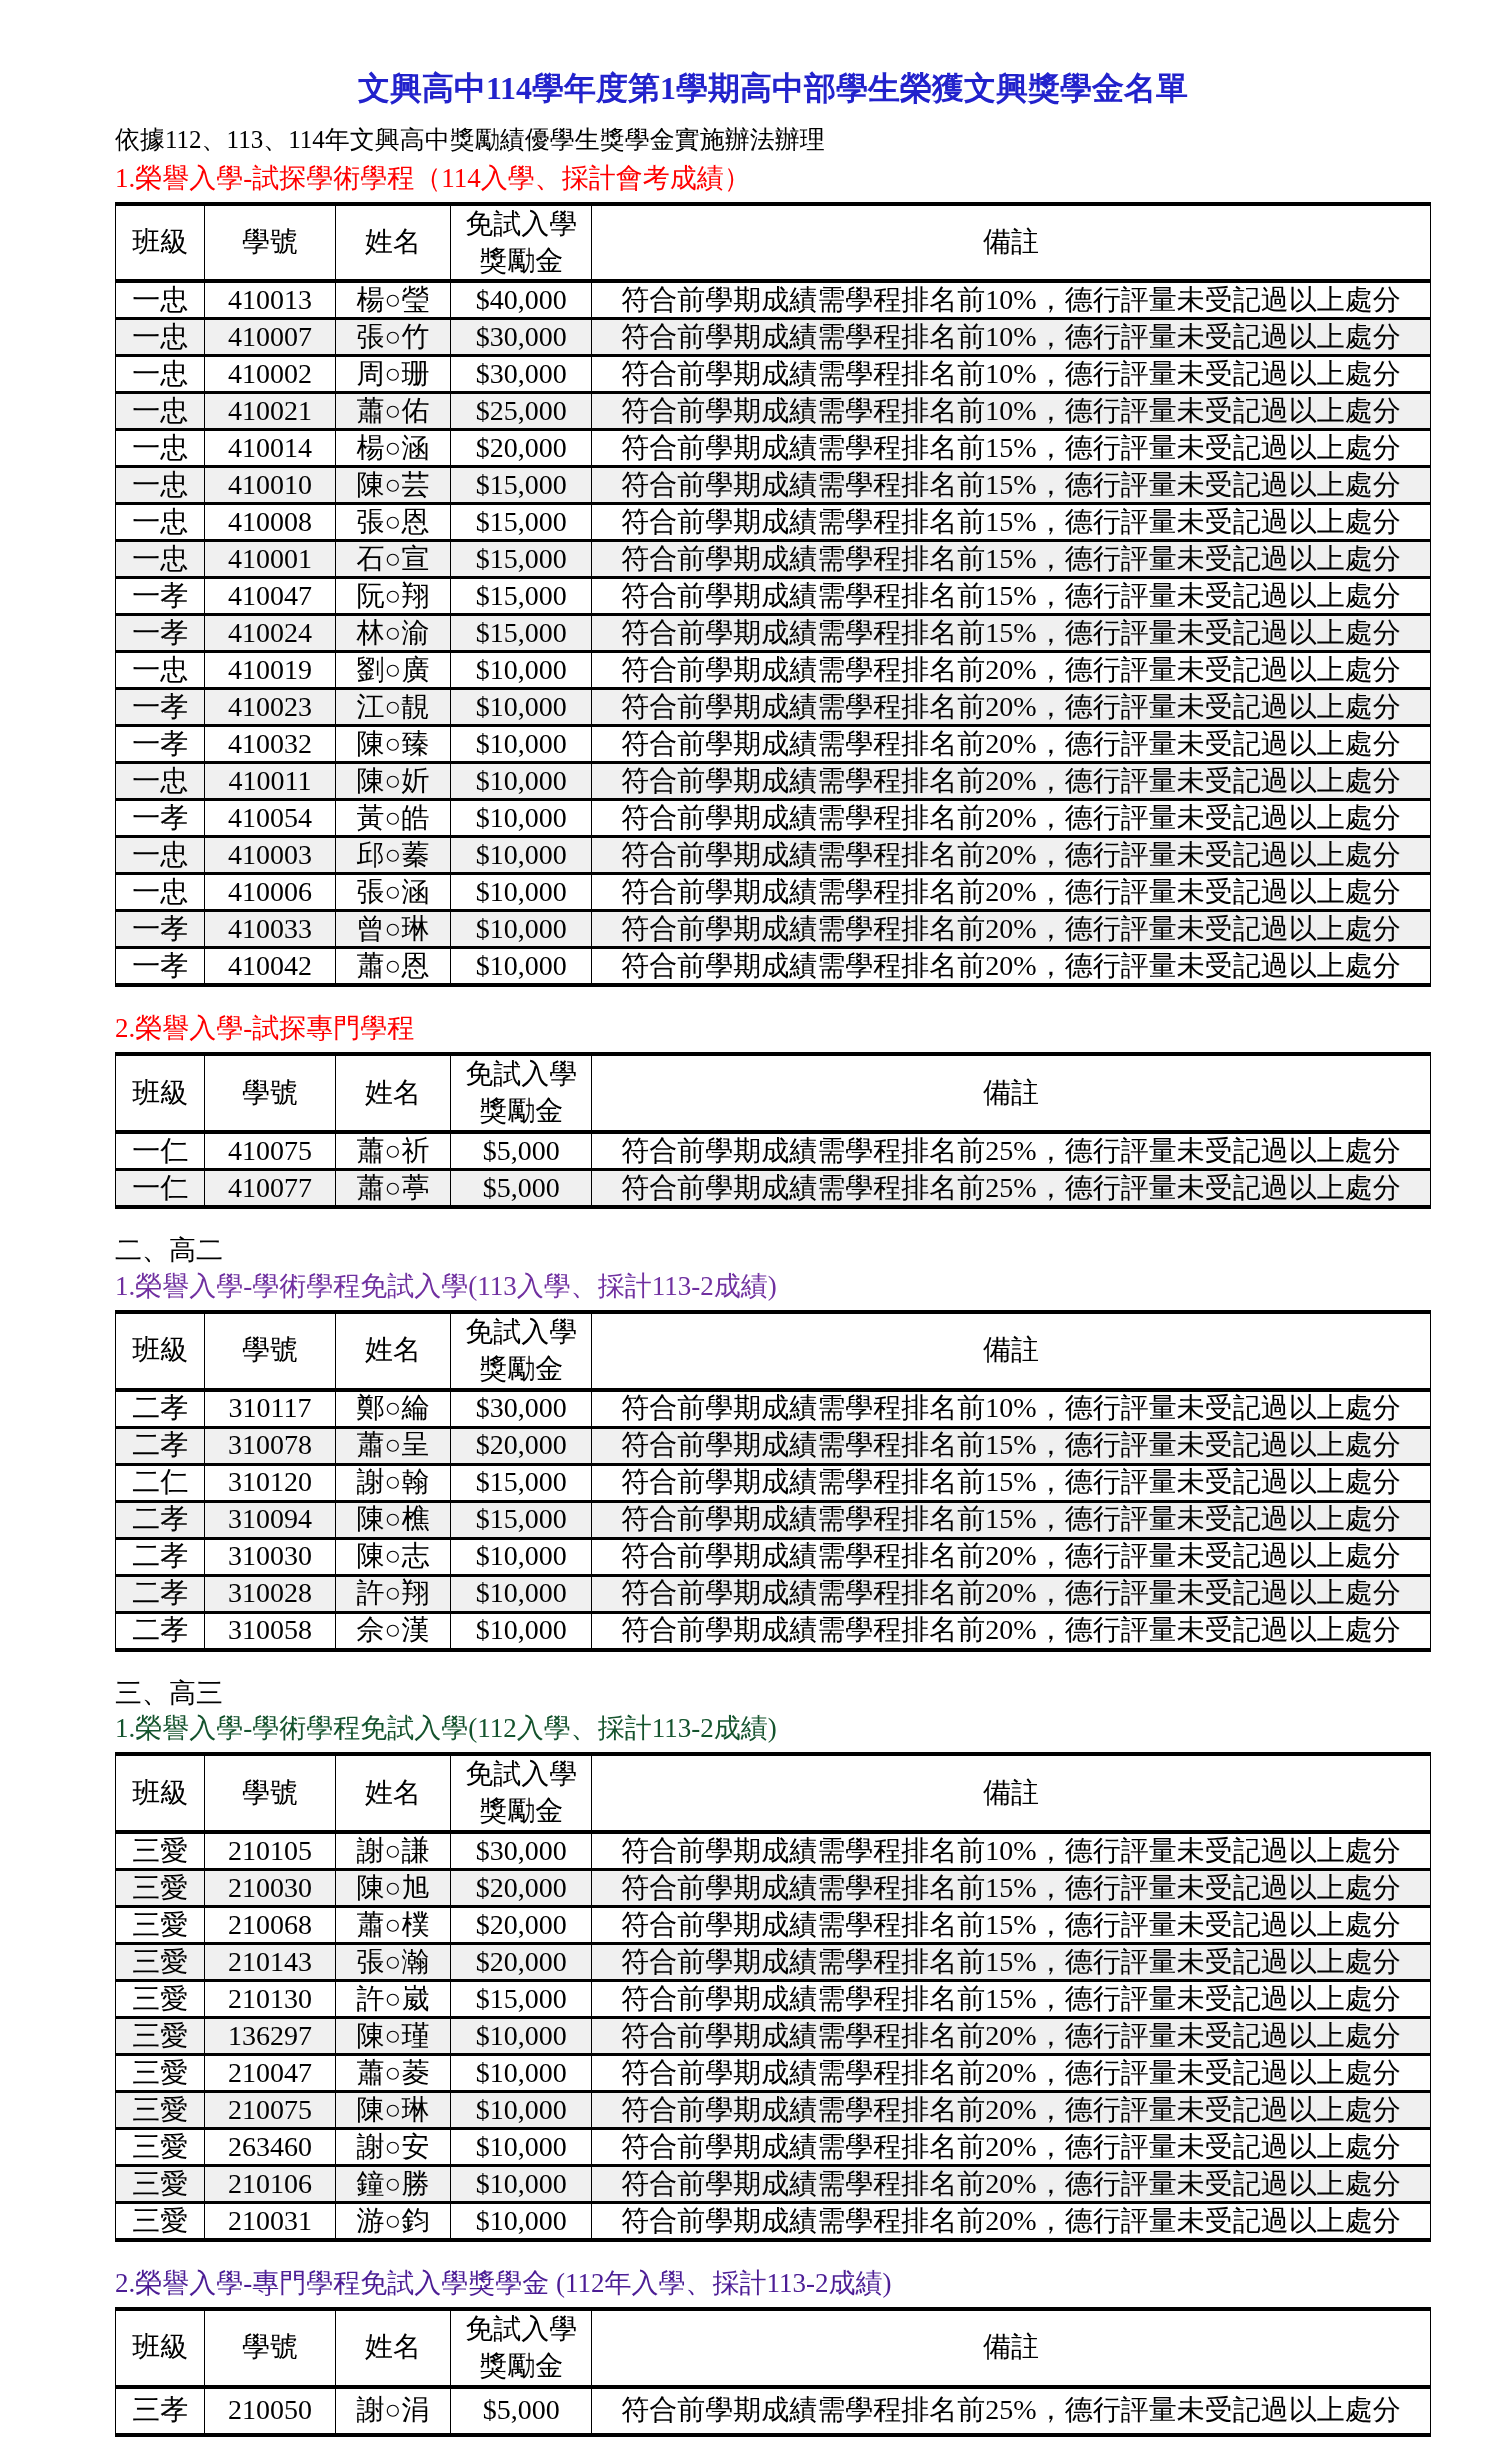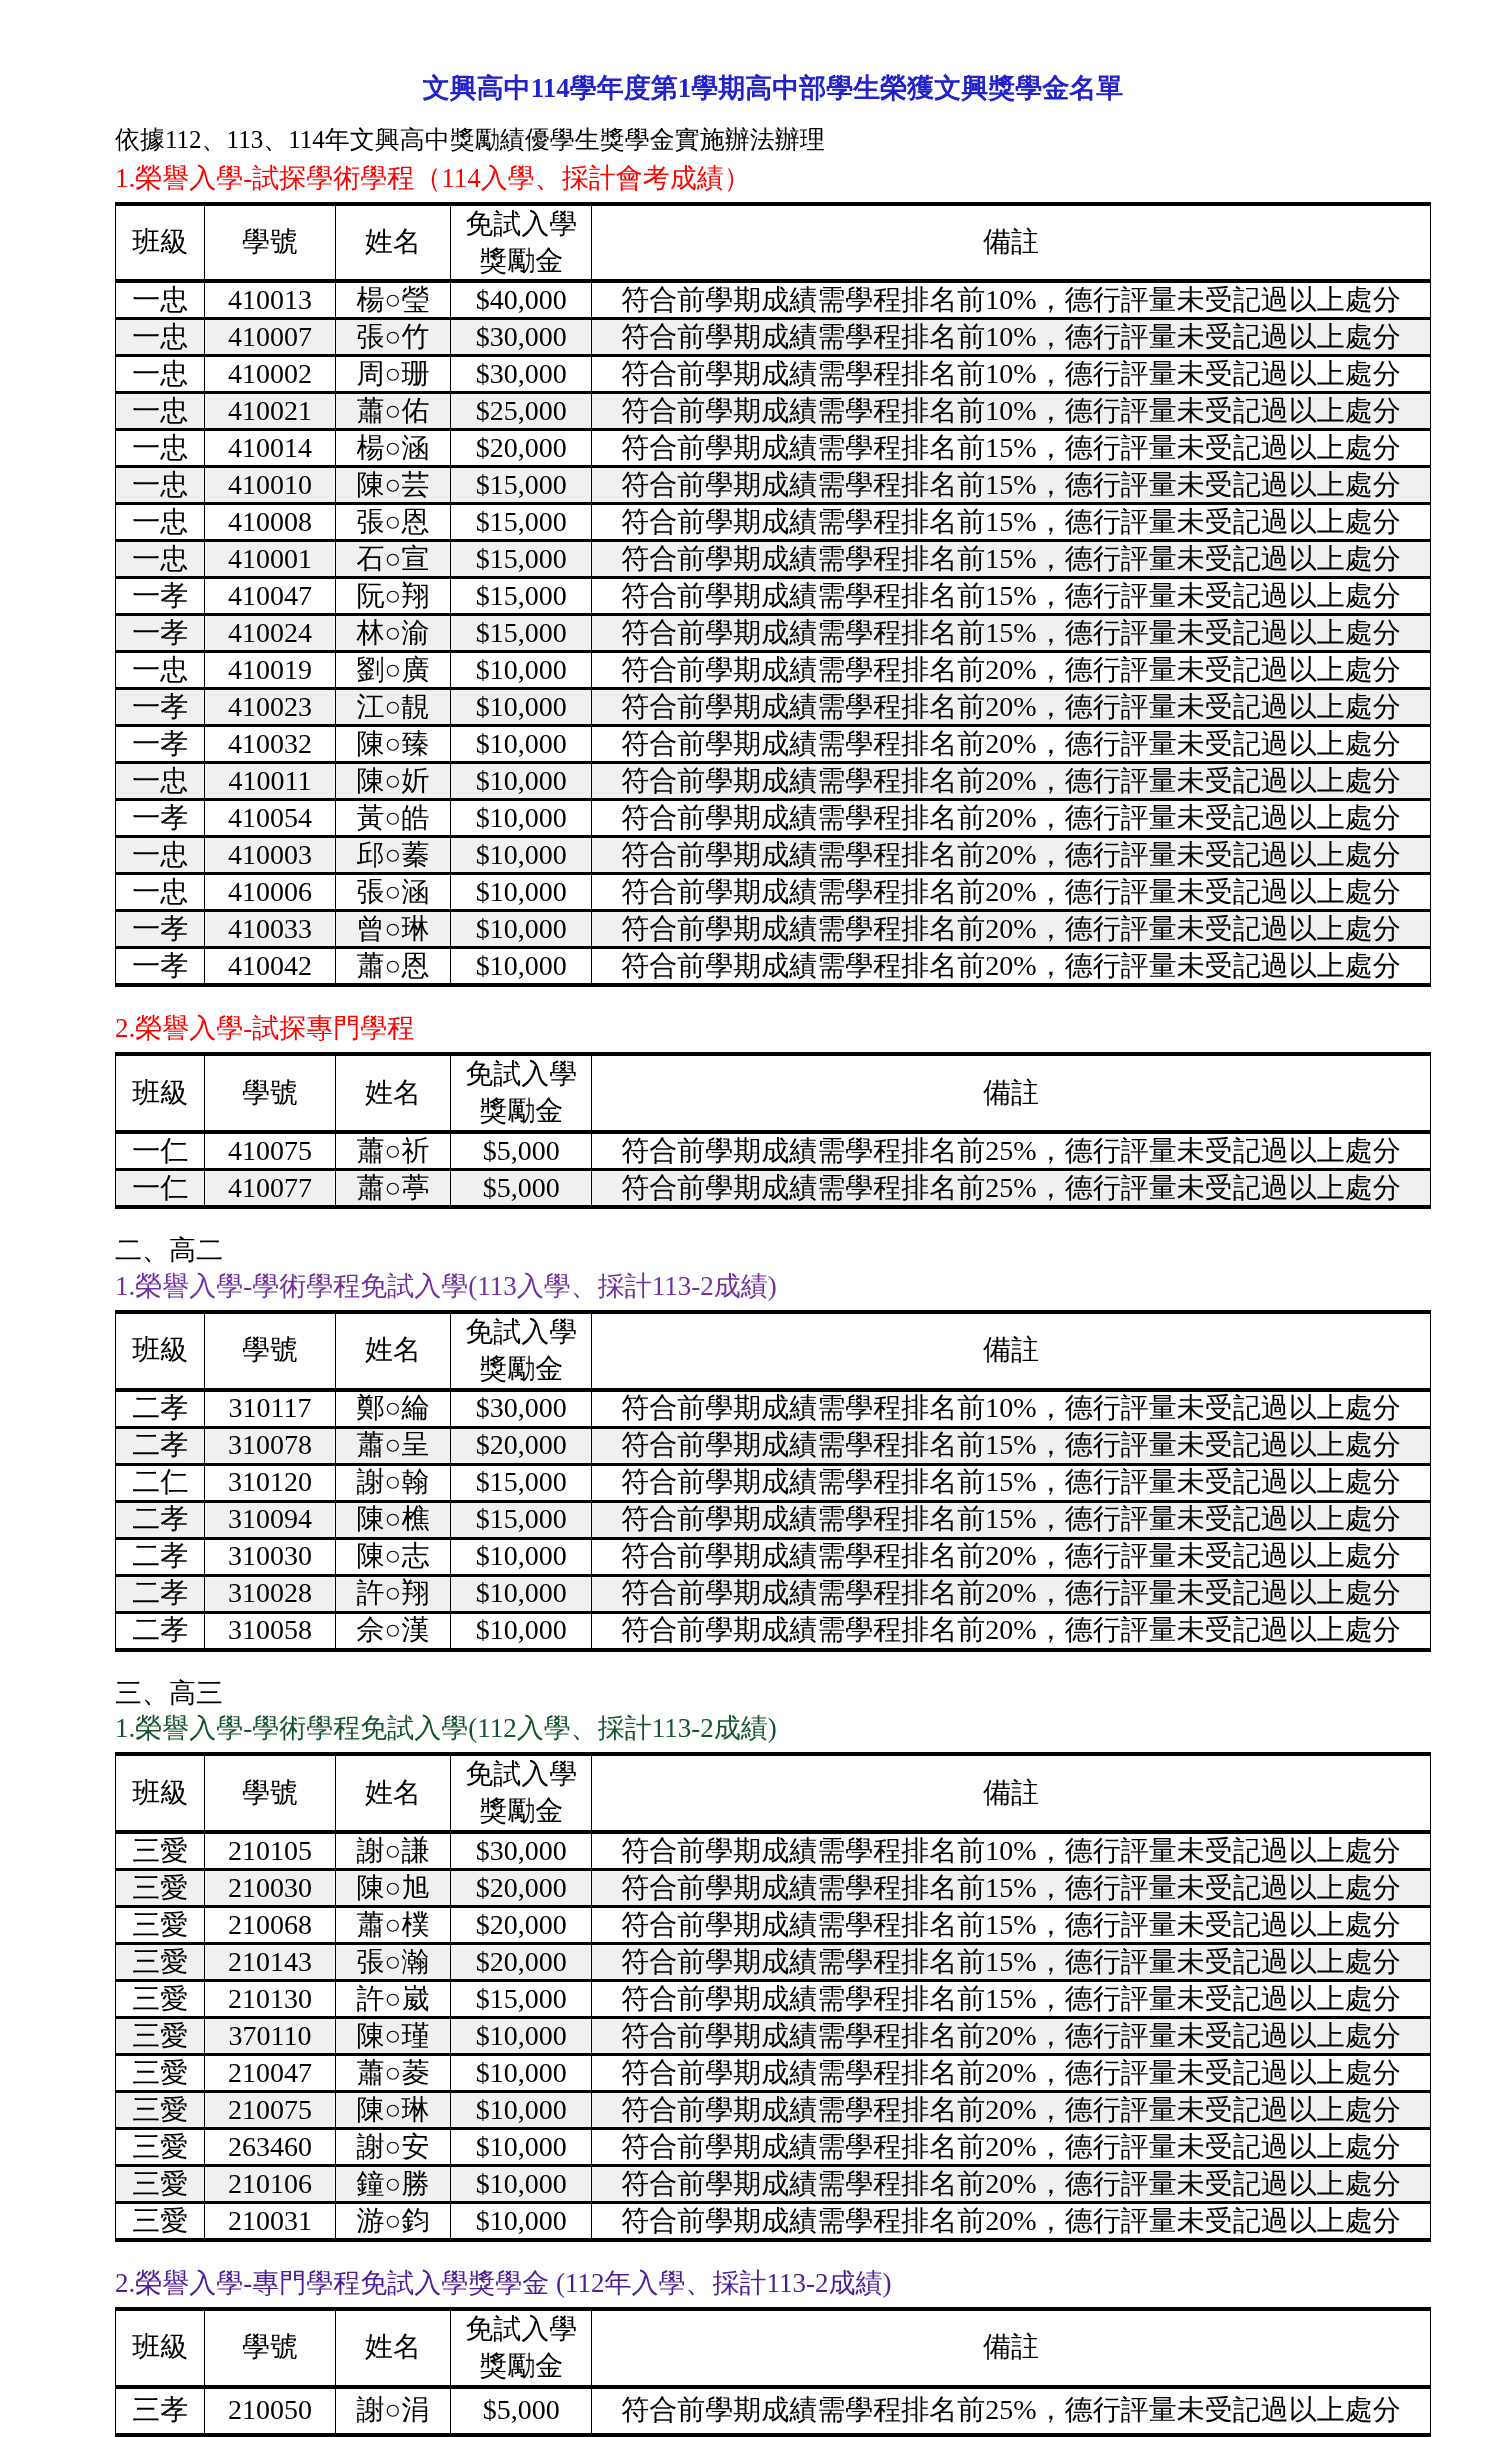--- a/index.html
+++ b/index.html
@@ -3,21 +3,21 @@
 <meta charset="utf-8">
 <style>
   html,body{margin:0;padding:0;background:#888;}
   .page{
     position:relative;width:1508px;height:2438px;background:#ffffff;
     box-sizing:border-box;padding:67px 77px 0 115px;
     font-family:"Liberation Serif","DejaVu Serif",serif;color:#000;
     overflow:hidden;margin:0 auto;
   }
   .title{
-    text-align:center;font-size:27px;font-weight:bold;
+    text-align:center;font-size:32px;font-weight:bold;
     margin:0 0 15.4px 0;line-height:42px;
   }
   .intro{font-size:25px;line-height:32px;margin:0 0 4.2px 0;}
   .sec-heading{font-size:27px;font-weight:normal;line-height:34px;margin:2.8px 0 1.4px 0;}
   .sub-heading{font-size:27px;font-weight:normal;line-height:34px;margin:0;}
   .stable{
     width:100%;border-collapse:collapse;table-layout:fixed;
     font-size:28px;margin:7px 0 24px 0;
   }
   .stable th,.stable td{
@@ -362,21 +362,21 @@
               </tr>
               <tr>
                 <td>三愛</td>
                 <td>210130</td>
                 <td>許○崴</td>
                 <td>$15,000</td>
                 <td>符合前學期成績需學程排名前15%，德行評量未受記過以上處分</td>
               </tr>
               <tr>
                 <td>三愛</td>
-                <td>370110</td>
+                <td>136297</td>
                 <td>陳○瑾</td>
                 <td>$10,000</td>
                 <td>符合前學期成績需學程排名前20%，德行評量未受記過以上處分</td>
               </tr>
               <tr>
                 <td>三愛</td>
                 <td>210047</td>
                 <td>蕭○菱</td>
                 <td>$10,000</td>
                 <td>符合前學期成績需學程排名前20%，德行評量未受記過以上處分</td>

